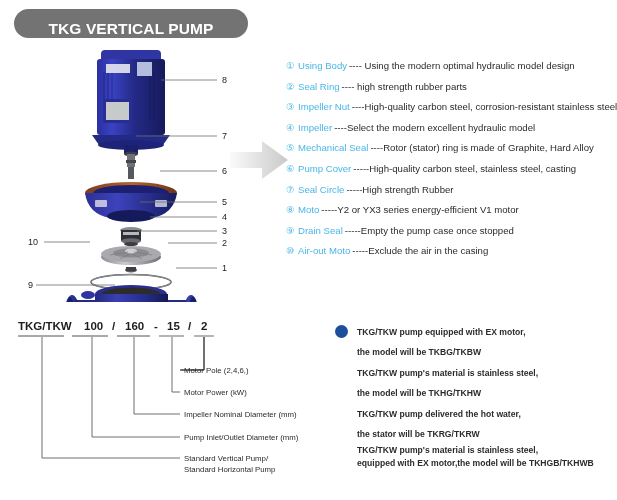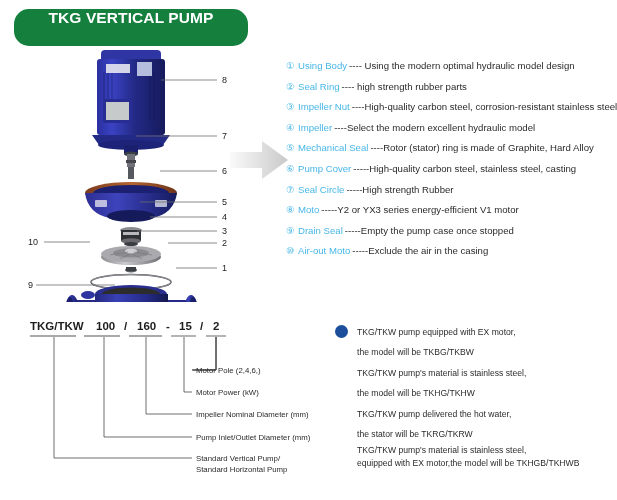--- a/index.html
+++ b/index.html
@@ -16,25 +16,25 @@
     font-family: "Liberation Sans", sans-serif;
     color: #222;
   }
 
   
   .title-banner {
     position: absolute;
     left: 14px;
     top: 9px;
     width: 234px;
-    height: 37px;
-    background: #15803d;
+    height: 29px;
+    background: #737373;
     border-radius: 15px;
     display: flex;
-    align-items: flex-start;
+    align-items: flex-end;
     justify-content: center;
   }
   .title-banner span {
     color: #ffffff;
     font-size: 15.5px;
     font-weight: bold;
     letter-spacing: 0.1px;
   }
 
   
@@ -84,21 +84,21 @@
     margin-right: 2px;
   }
   .legend-desc {
     color: #2b2b2b;
     font-size: 9.6px;
   }
 
   
   .model {
     position: absolute;
-    left: 16px;
+    left: 4px;
     top: 306px;
     width: 320px;
     height: 194px;
     text-align: center;
   }
   .model svg { display: block; }
 
   
   .notes {
     position: absolute;
@@ -110,20 +110,21 @@
     position: absolute;
     left: 0px;
     top: 3px;
     width: 13px;
     height: 13px;
     border-radius: 50%;
     background: #1b4f9c;
   }
   .notes-lines {
     margin-left: 22px;
+    font-weight: bold;
   }
   .note-line {
     font-size: 8.6px;
     color: #2b2b2b;
     height: 20.4px;
     line-height: 20.4px;
     white-space: nowrap;
   }
   .note-line.tight {
     height: 13px;

